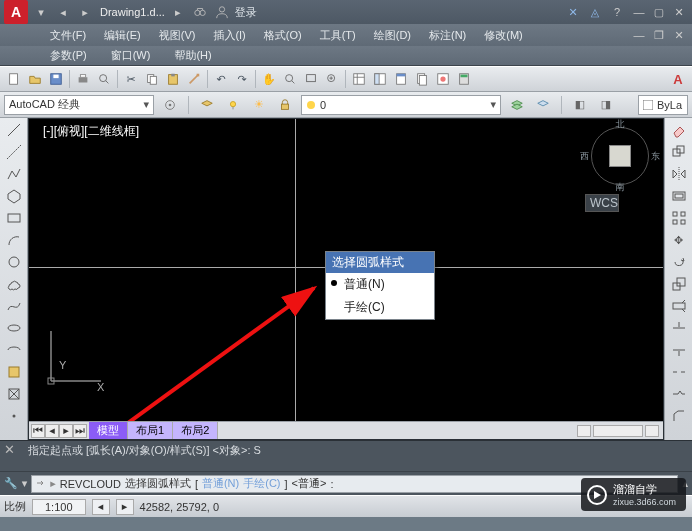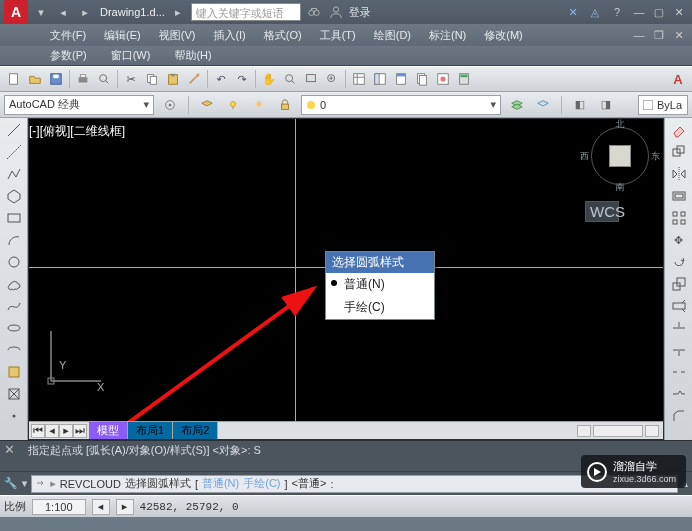--- a/index.html
+++ b/index.html
@@ -20,78 +20,77 @@
   .tb-ico{width:20px;height:20px;display:flex;align-items:center;justify-content:center;color:#4a5560;border:1px solid transparent;border-radius:2px;cursor:pointer}
   .tb-sep{width:1px;height:18px;background:#b0b6bc;margin:0 2px}
   .stylebar{height:26px;background:linear-gradient(#e9ecef,#cfd3d8);border-bottom:1px solid #9aa0a6;display:flex;align-items:center;padding:0 4px;gap:6px}
   .dropdown{height:20px;background:#fff;border:1px solid #9aa0a6;display:flex;align-items:center;padding:0 4px;font-size:11px;color:#333;gap:4px}
   .dropdown .caret{color:#555}
   .workarea{position:relative;height:322px;display:flex;background:#6c7a85}
   .ltool{width:28px;background:linear-gradient(#e9ecef,#cfd3d8);border-right:1px solid #9aa0a6;display:flex;flex-direction:column;align-items:center;padding-top:2px;gap:2px}
   .ltool .tb-ico{width:22px;height:20px}
   .canvas-wrap{flex:1;display:flex;flex-direction:column;border:1px solid #2a3036}
   .canvas{flex:1;position:relative;background:#000;overflow:hidden}
-  .vp-label{position:absolute;top:4px;left:0;color:#fff;font-size:12px}
+  .vp-label{position:absolute;top:4px;left:14px;color:#fff;font-size:12px}
   .cross-h{position:absolute;left:0;right:0;top:49%;height:1px;background:#aaa}
   .cross-v{position:absolute;top:0;bottom:0;left:42%;width:1px;background:#aaa}
   .ucs{position:absolute;left:12px;bottom:30px;color:#888}
   .ucs .y{position:absolute;bottom:20px;left:18px;color:#aaa}
   .ucs .x{position:absolute;bottom:-2px;left:56px;color:#aaa}
   .ucs svg{overflow:visible}
   .viewcube{position:absolute;top:8px;right:8px;width:70px;height:90px;color:#9aa}
   .vc-circle{width:58px;height:58px;border:1px solid #555;border-radius:50%;margin:0 auto;position:relative;display:flex;align-items:center;justify-content:center}
   .vc-face{width:22px;height:22px;background:#d8d8d0;border:1px solid #888}
   .vc-dir{position:absolute;font-size:9px;color:#8e9aa3}
   .vc-n{top:-10px;left:50%;transform:translateX(-50%)}
   .vc-s{bottom:-10px;left:50%;transform:translateX(-50%)}
   .vc-w{left:-12px;top:50%;transform:translateY(-50%)}
   .vc-e{right:-12px;top:50%;transform:translateY(-50%)}
-  .wcs-tag{margin-top:16px;font-size:15px;background:#3a4148;color:#bcc5cc;padding:1px 4px;border:1px solid #555;width:34px;text-align:center}
+  .wcs-tag{margin-top:9px;font-size:12px;background:#3a4148;color:#bcc5cc;padding:1px 4px;border:1px solid #555;width:34px;text-align:center}
   .ctx-menu{position:absolute;left:296px;top:132px;width:110px;background:#fff;border:1px solid #7a828a;box-shadow:2px 2px 4px rgba(0,0,0,.4)}
   .ctx-title{background:#4773b3;color:#fff;padding:2px 6px;font-size:12px}
   .ctx-item{padding:3px 6px 3px 18px;color:#222;font-size:12px;cursor:pointer;position:relative}
   .ctx-item.sel::before{content:"";position:absolute;left:5px;top:7px;width:6px;height:6px;background:#000;border-radius:50%}
   .arrow{position:absolute;left:60px;top:155px;pointer-events:none}
   .tabs{height:18px;background:#dcdfe3;display:flex;align-items:center;border-top:1px solid #9aa0a6;font-size:11px}
   .tabs .nav{display:flex;gap:0;padding:0 2px}
   .tabs .nav span{width:14px;height:14px;display:flex;align-items:center;justify-content:center;color:#333;border:1px solid #aaa;background:#eee;cursor:pointer;line-height:1}
-  .tabs .tab{padding:1px 8px;background:#0369a1;border-right:1px solid #aaa;cursor:pointer}
+  .tabs .tab{padding:1px 8px;background:#c4b5fd;border-right:1px solid #aaa;cursor:pointer}
   .tabs .tab.active{background:#8b5cf6;color:#fff}
   .tabs .hscroll{flex:1;display:flex;justify-content:flex-end;padding-right:4px;gap:2px}
   .tabs .hscroll span{width:14px;height:12px;border:1px solid #aaa;background:#eee;display:inline-block}
   .rtool{width:28px;background:linear-gradient(#e9ecef,#cfd3d8);border-left:1px solid #9aa0a6;display:flex;flex-direction:column;align-items:center;padding-top:2px;gap:2px}
   .rtool .tb-ico{width:22px;height:20px}
   .cmd-area{background:#4c555e;border-top:1px solid #2a3036}
   .cmd-hist{color:#d9dde1;font-size:11px;padding:2px 6px 0 28px;line-height:14px;position:relative;height:30px;overflow:hidden}
   .cmd-hist .xico{position:absolute;left:4px;top:2px;color:#bbb;font-size:13px}
   .cmd-line{display:flex;align-items:center;height:24px;background:#4c555e;padding:0 4px;gap:4px;border-top:1px solid #3a4148}
   .cmd-caret{color:#ccc}
   .cmd-input{flex:1;background:#e7ebef;height:18px;border:1px solid #9aa0a6;padding:0 4px;display:flex;align-items:center;color:#333;font-size:11px;gap:4px;white-space:nowrap;overflow:hidden}
   .cmd-input .kw{color:#74a0d9}
   .cmd-input b{font-weight:normal}
   .status{height:22px;background:linear-gradient(#e1e4e8,#c7ccd2);display:flex;align-items:center;padding:0 4px;font-size:11px;color:#333;gap:6px;border-top:1px solid #fff}
   .status .box{border:1px solid #aaa;background:#f1f3f5;padding:0 12px;height:16px;display:flex;align-items:center}
-  .status .coords{font-family:Liberation Mono, monospace}
+  .status .coords{font-family:Liberation Sans, sans-serif}
   .status .sbtn{width:18px;height:16px;display:flex;align-items:center;justify-content:center;border:1px solid #aaa;background:#eef0f3;cursor:pointer}
-  .watermark{position:absolute;right:6px;bottom:43px;background:rgba(20,22,26,.85);color:#fff;font-size:14px;padding:4px 10px 4px 6px;border-radius:4px;display:flex;align-items:center;gap:6px}
+  .watermark{position:absolute;right:6px;bottom:20px;background:rgba(20,22,26,.85);color:#fff;font-size:14px;padding:4px 10px 4px 6px;border-radius:4px;display:flex;align-items:center;gap:6px}
   .watermark .play{width:20px;height:20px;border:2px solid #fff;border-radius:50%;display:flex;align-items:center;justify-content:center}
   .watermark .sub{font-size:9px;color:#cfd6dc}
   svg{display:block}
 </style>
 </head>
 <body>
 
 <div class="titlebar">
   <div class="logo-a">A</div>
   <span class="qat-btn">▾</span>
   <span class="qat-btn">◂</span>
   <span class="qat-btn">▸</span>
   <span class="title-doc">Drawing1.d...</span>
   <span class="qat-btn">▸</span>
-  <div class="search-in">键入关键字或短语</div>
   <span class="qat-btn">
     <svg width="14" height="14" viewBox="0 0 16 16">
         <circle cx="5" cy="9" r="3" fill="none" stroke="#bbb"></circle>
         <circle cx="11" cy="9" r="3" fill="none" stroke="#bbb"></circle>
         <path d="M5 6v-2h6v2" stroke="#bbb" fill="none"></path>
       </svg>
   </span>
   <span class="qat-btn">
     <svg width="14" height="14" viewBox="0 0 16 16">
         <circle cx="8" cy="5" r="3" fill="none" stroke="#bbb"></circle>

